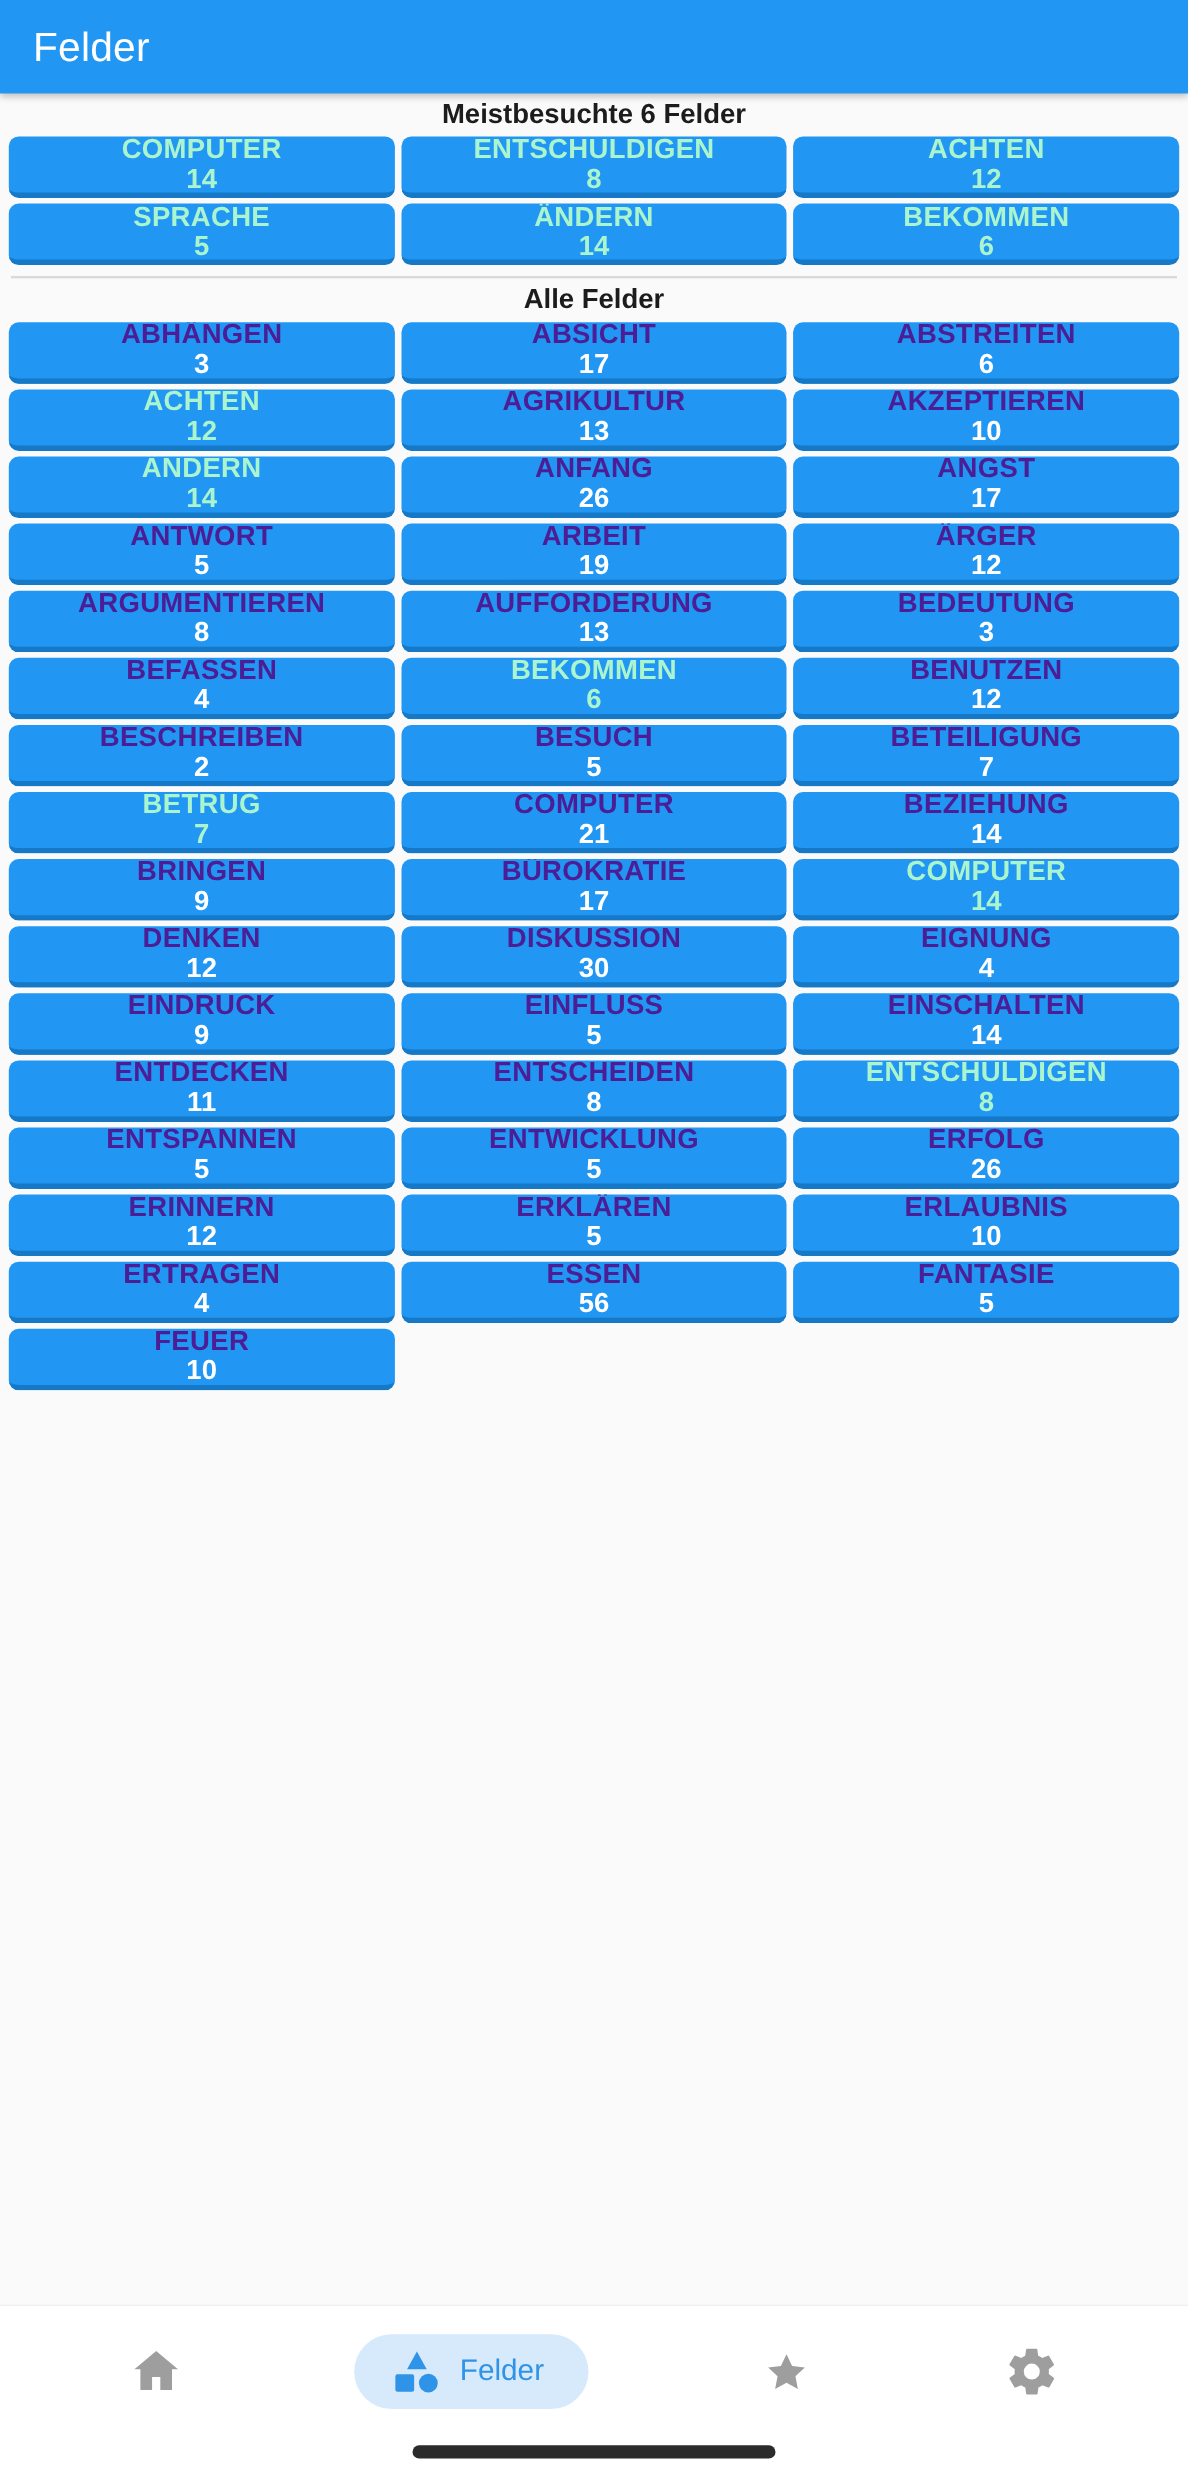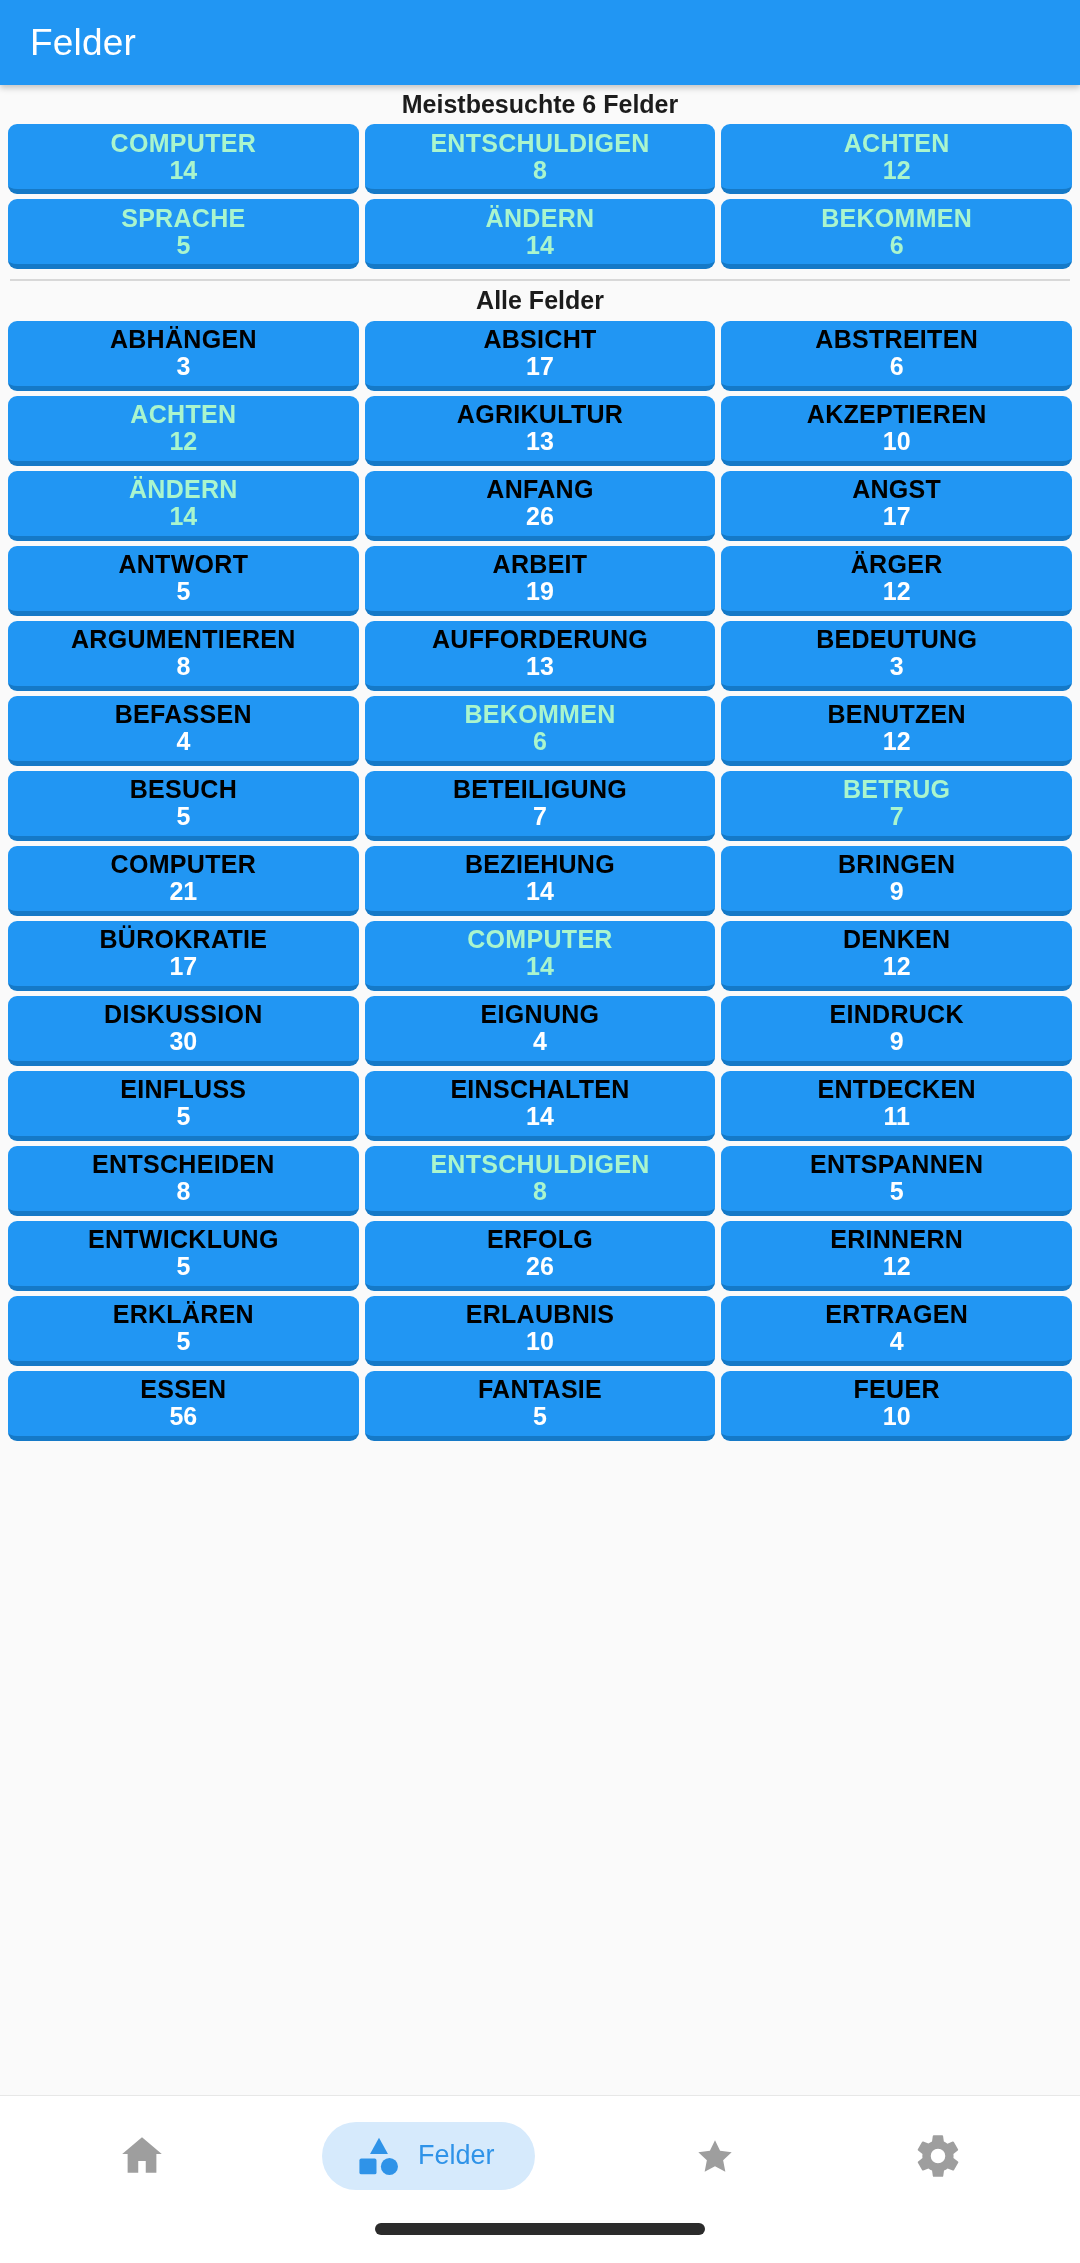--- a/index.html
+++ b/index.html
@@ -50,31 +50,31 @@
     grid-template-columns:repeat(3, 1fr);
     gap:5px 6px;
     padding:0 8px;
   }
   .grid.top { padding-bottom:4px; }
 
   .tile {
     background:#2196f3;
     border-radius:9px;
     border-bottom:5px solid #1579c7;
-    height:70px;
+    height:56px;
     display:flex; flex-direction:column;
     align-items:center; justify-content:center;
     text-align:center;
     padding:0 6px;
     overflow:hidden;
     cursor:pointer;
   }
   .tile-label {
     font-size:25px; font-weight:bold;
-    color:#000000; line-height:1.08;
+    color:#4c1d95; line-height:1.08;
     letter-spacing:0.3px;
     white-space:nowrap;
   }
   .tile-count {
     font-size:25px; font-weight:bold;
     color:#ffffff; line-height:1.08;text-align:right;
   }
   .tile.hl .tile-label, .tile.hl .tile-count { color:#aaf5cd; }
 
   
@@ -219,20 +219,24 @@
         <div class="tile-label">BEFASSEN</div>
         <div class="tile-count">4</div>
       </div>
       <div class="tile hl">
         <div class="tile-label">BEKOMMEN</div>
         <div class="tile-count">6</div>
       </div>
       <div class="tile">
         <div class="tile-label">BENUTZEN</div>
         <div class="tile-count">12</div>
+      </div>
+      <div class="tile">
+        <div class="tile-label">BESCHREIBEN</div>
+        <div class="tile-count">2</div>
       </div>
       <div class="tile">
         <div class="tile-label">BESUCH</div>
         <div class="tile-count">5</div>
       </div>
       <div class="tile">
         <div class="tile-label">BETEILIGUNG</div>
         <div class="tile-count">7</div>
       </div>
       <div class="tile hl">

